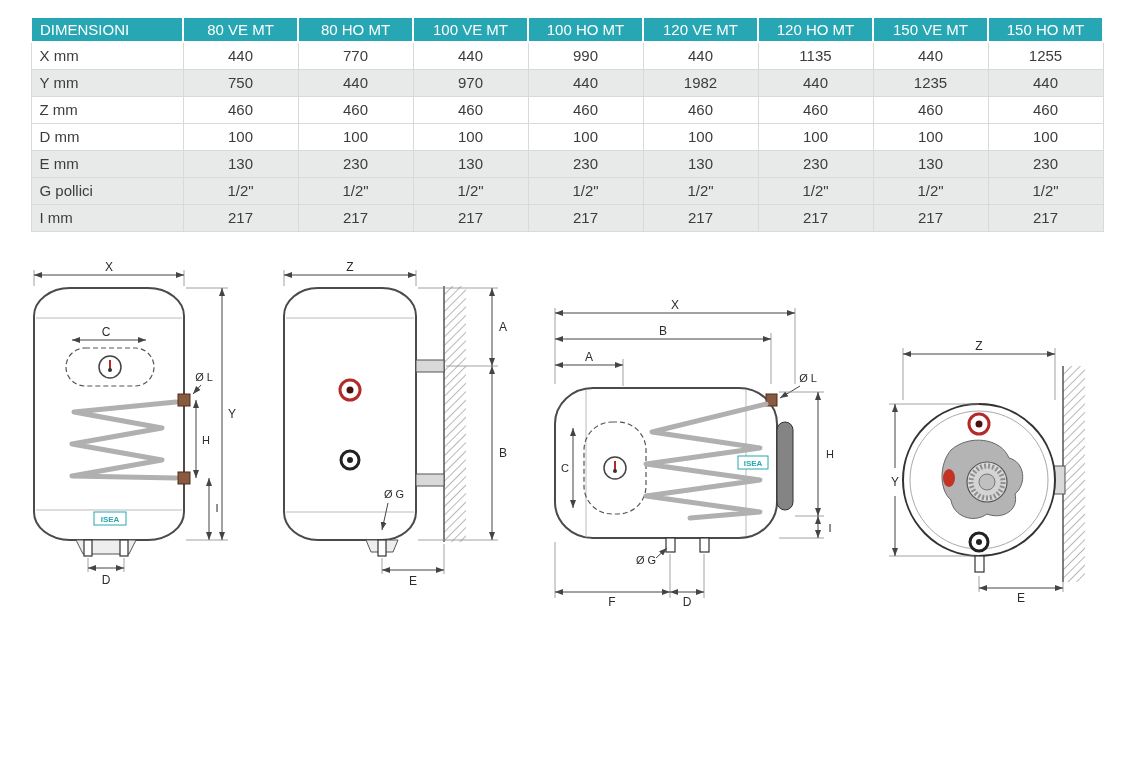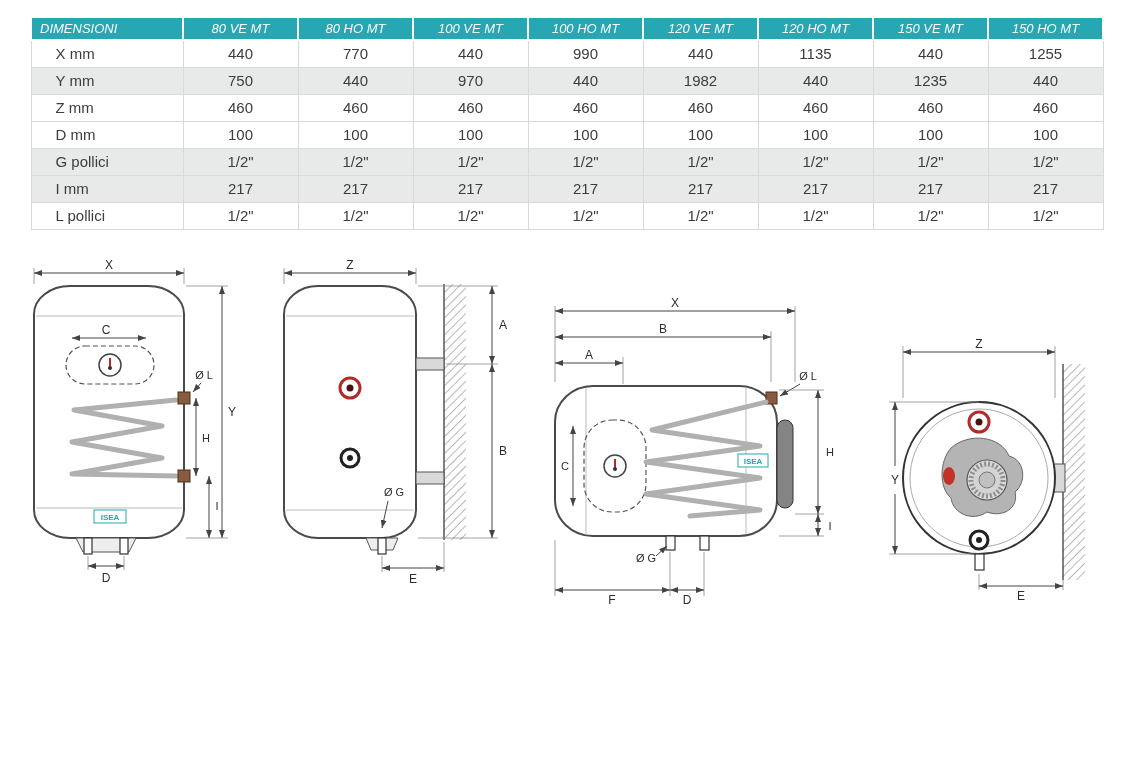--- a/index.html
+++ b/index.html
@@ -12,30 +12,29 @@
   body{
     background:#ffffff;
     font-family:"Liberation Sans",sans-serif;
     color:#3c3c3c;
     overflow:hidden;
   }
   .table-wrap{margin:16px 26px 0 30px;}
   table{border-collapse:collapse;width:100%;table-layout:fixed;font-size:15px;}
   th{
     background:var(--teal);color:#fff;font-weight:normal;
-    padding:3px 4px;border:2px solid #fff;font-size:13px;text-align:center;
+    padding:3px 4px;border:2px solid #fff;font-size:15px;text-align:center;
     white-space:nowrap;
-    font-style:italic;
   }
   th:first-child{text-align:left;width:152px;padding-left:8px;}
   td{
     text-align:center;padding:4px 6px;border:1px solid #d8dada;
     color:#3c3c3c;height:27px;
   }
-  td.rowlabel{text-align:left;padding-left:24px;}
+  td.rowlabel{text-align:left;padding-left:8px;}
   tr.odd{background:var(--row-alt);}
   tr.even{background:#fff;}
 
   .diagrams{
     display:flex;justify-content:space-between;align-items:flex-start;
     padding:28px 10px 0 16px;
   }
   .fig3{margin-top:40px;}
   .fig4{margin-top:80px;}
   svg text{font-family:"Liberation Sans",sans-serif;fill:#2c2c2c;}
@@ -128,51 +127,51 @@
             <td>100</td>
             <td>100</td>
             <td>100</td>
             <td>100</td>
             <td>100</td>
             <td>100</td>
             <td>100</td>
             <td>100</td>
           </tr>
           <tr class="odd">
+            <td class="rowlabel">E mm</td>
+            <td>130</td>
+            <td>230</td>
+            <td>130</td>
+            <td>230</td>
+            <td>130</td>
+            <td>230</td>
+            <td>130</td>
+            <td>230</td>
+          </tr>
+          <tr class="odd">
             <td class="rowlabel">G pollici</td>
             <td>1/2"</td>
             <td>1/2"</td>
             <td>1/2"</td>
             <td>1/2"</td>
             <td>1/2"</td>
             <td>1/2"</td>
             <td>1/2"</td>
             <td>1/2"</td>
           </tr>
           <tr class="odd">
             <td class="rowlabel">I mm</td>
             <td>217</td>
             <td>217</td>
             <td>217</td>
             <td>217</td>
             <td>217</td>
             <td>217</td>
             <td>217</td>
             <td>217</td>
-          </tr>
-          <tr class="even">
-            <td class="rowlabel">L pollici</td>
-            <td>1/2"</td>
-            <td>1/2"</td>
-            <td>1/2"</td>
-            <td>1/2"</td>
-            <td>1/2"</td>
-            <td>1/2"</td>
-            <td>1/2"</td>
-            <td>1/2"</td>
           </tr>
         </tbody>
     </table>
   </div>
 
   <div class="diagrams">
 
     <svg class="fig1" width="225" height="330" viewBox="0 0 225 330">
       <g>
         <line class="ext" x1="18" y1="26" x2="18" y2="10"></line>

